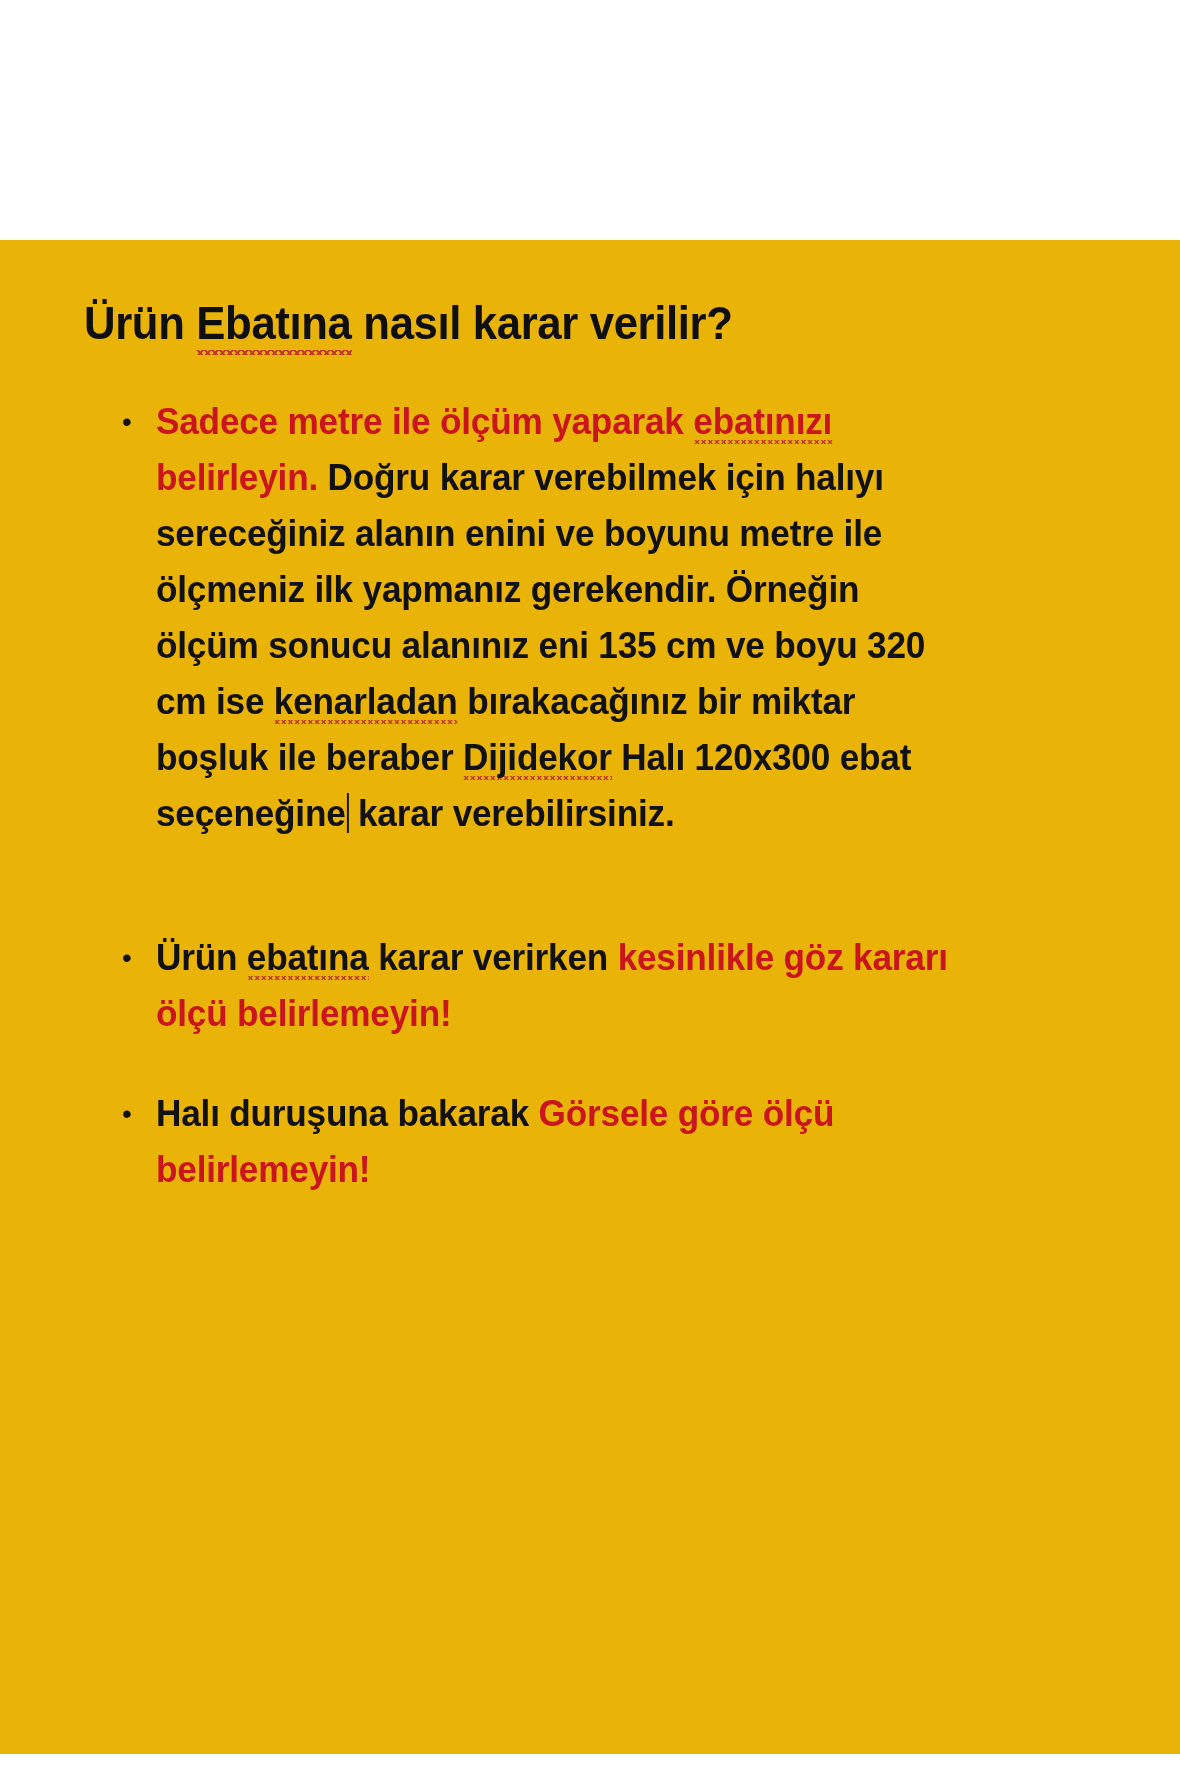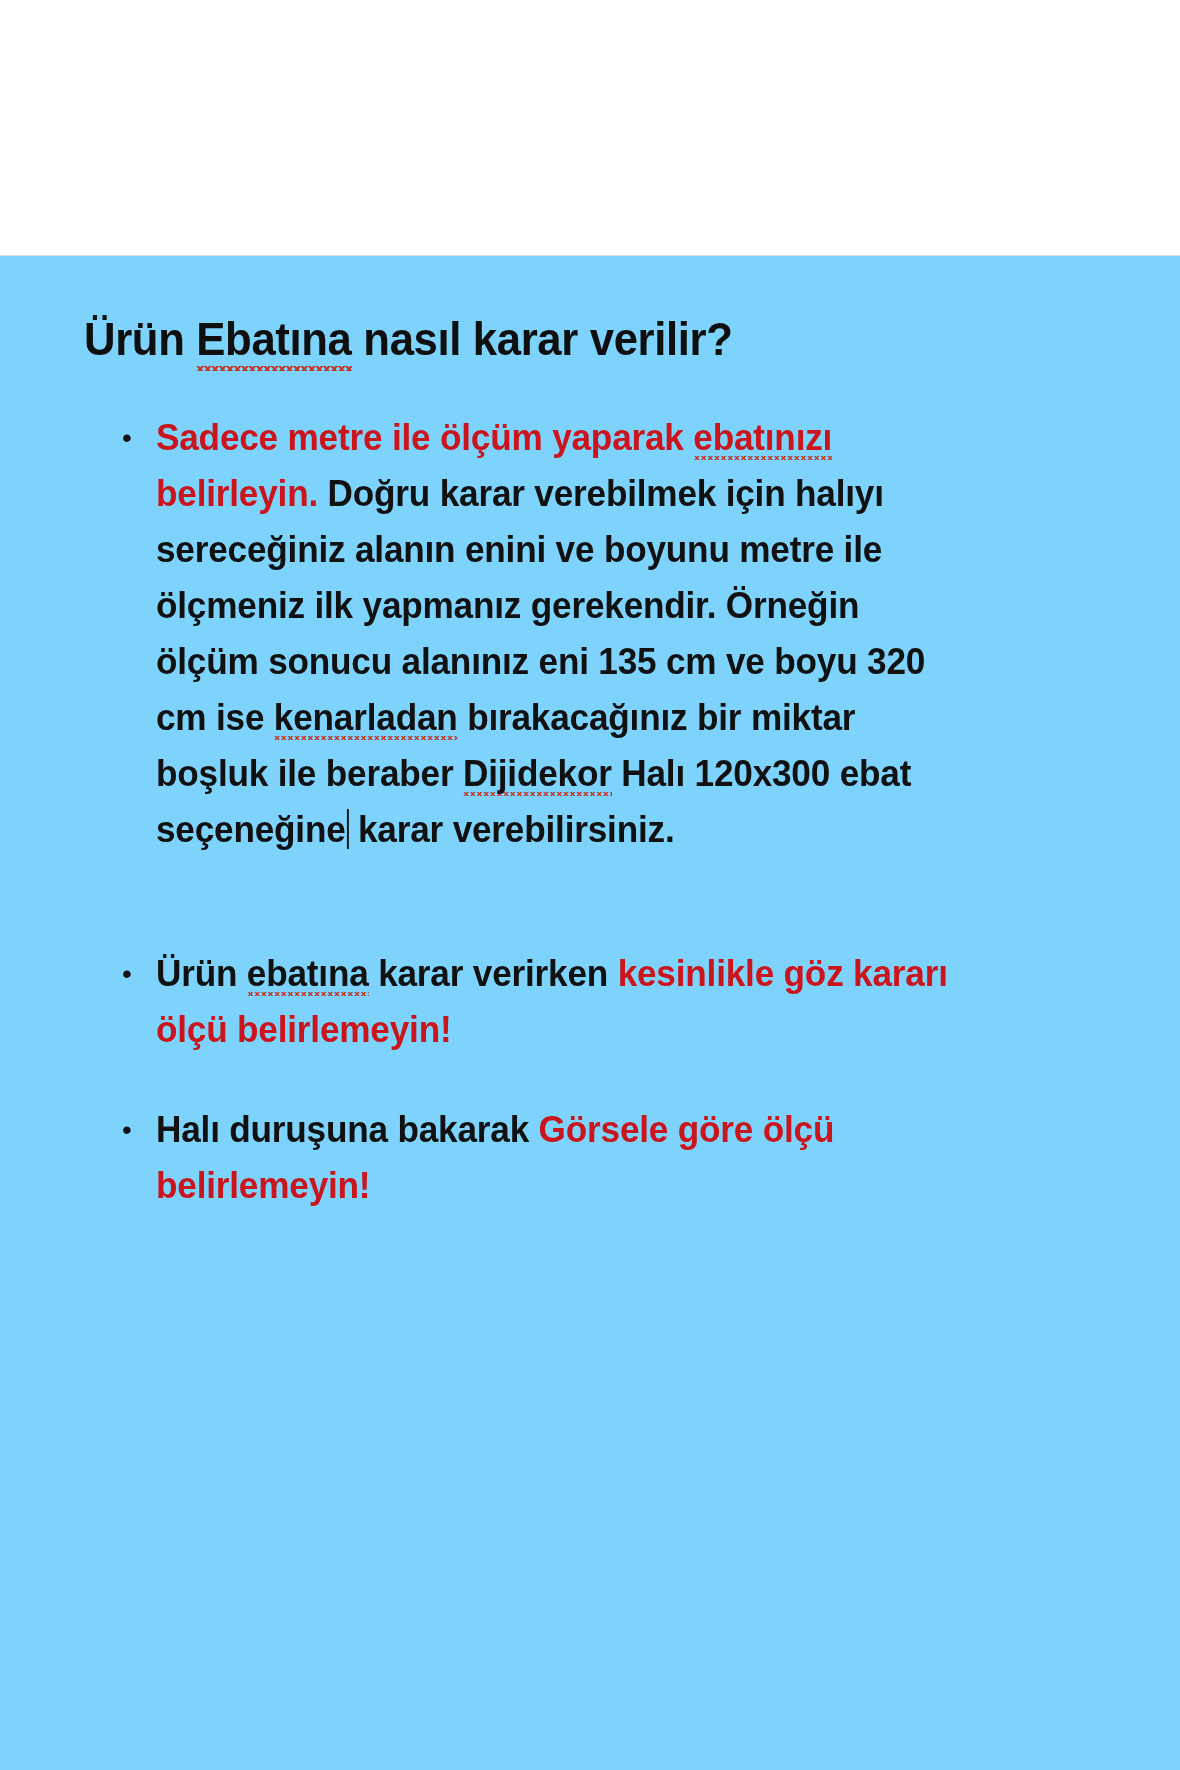--- a/index.html
+++ b/index.html
@@ -21,24 +21,24 @@
     left: 0;
     top: 255px;
     width: 1180px;
     height: 1px;
     background: #d9d9d9;
   }
 
   .slide {
     position: absolute;
     left: 0;
-    top: 256px;
+    top: 240px;
     width: 1180px;
     height: 1514px;
-    background: #7dd3fc;
+    background: #eab308;
   }
 
   
   .title {
     position: absolute;
     left: 84px;
     top: 55px;
     font-size: 47px;
     font-weight: 700;
     color: #0f0f0f;

